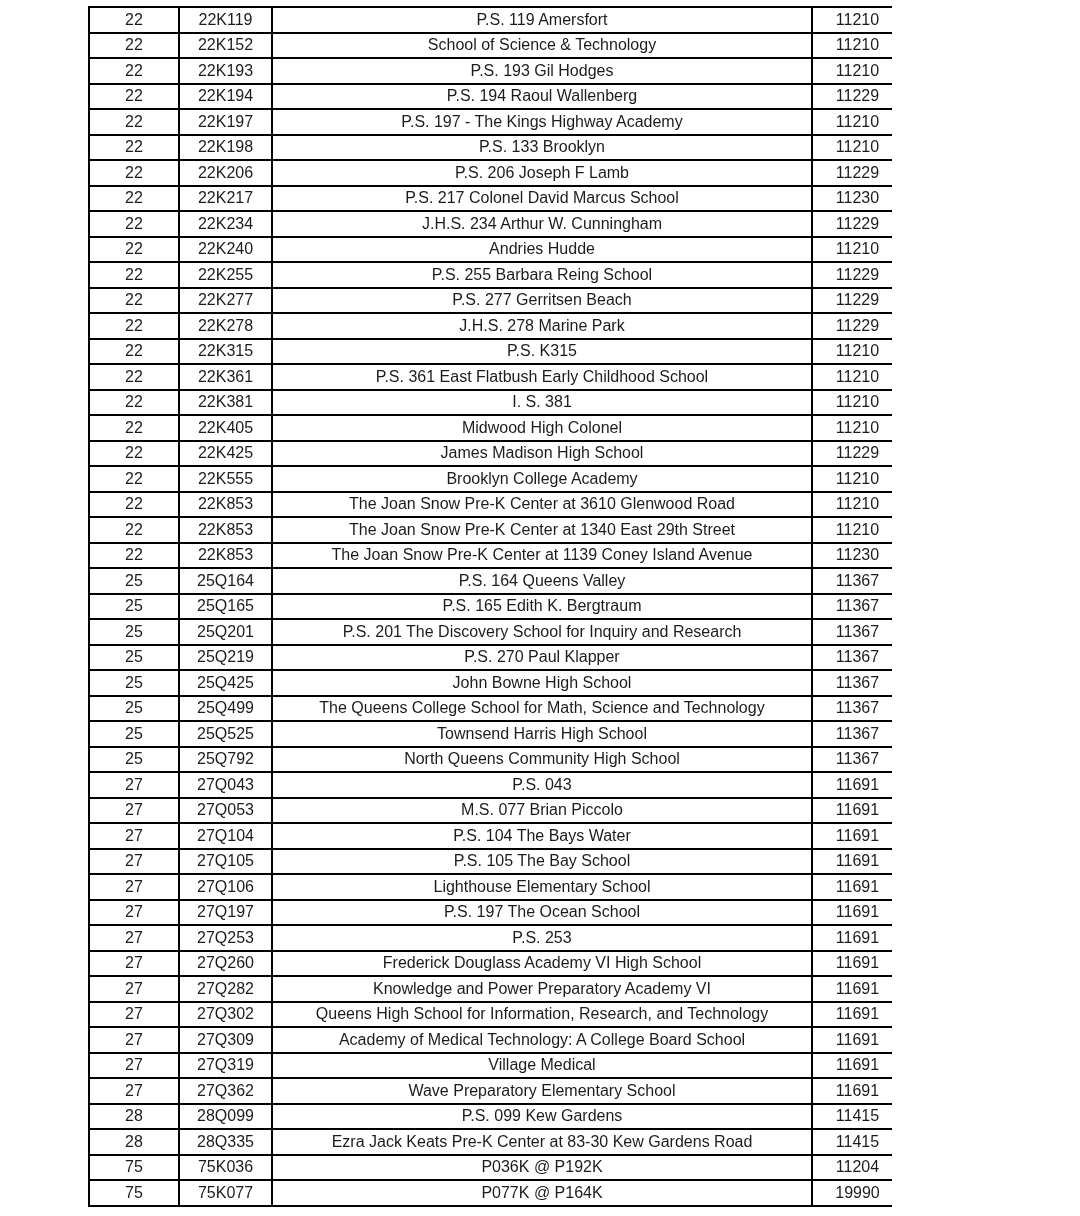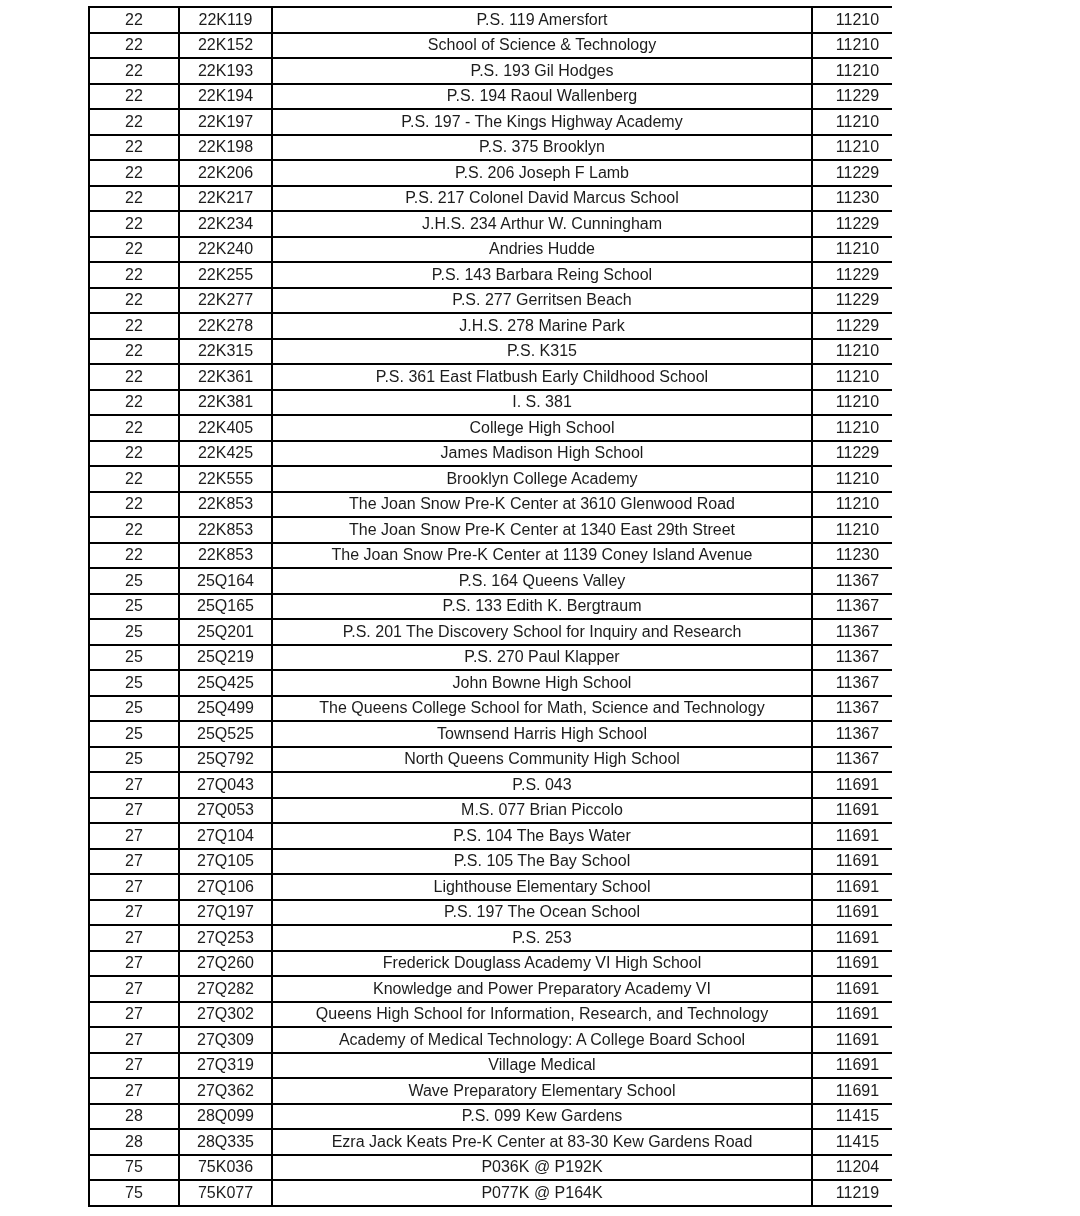--- a/index.html
+++ b/index.html
@@ -78,21 +78,21 @@
         </tr>
         <tr>
           <td>22</td>
           <td>22K197</td>
           <td>P.S. 197 - The Kings Highway Academy</td>
           <td>11210</td>
         </tr>
         <tr>
           <td>22</td>
           <td>22K198</td>
-          <td>P.S. 375 Brooklyn</td>
+          <td>P.S. 133 Brooklyn</td>
           <td>11210</td>
         </tr>
         <tr>
           <td>22</td>
           <td>22K206</td>
           <td>P.S. 206 Joseph F Lamb</td>
           <td>11229</td>
         </tr>
         <tr>
           <td>22</td>
@@ -108,21 +108,21 @@
         </tr>
         <tr>
           <td>22</td>
           <td>22K240</td>
           <td>Andries Hudde</td>
           <td>11210</td>
         </tr>
         <tr>
           <td>22</td>
           <td>22K255</td>
-          <td>P.S. 143 Barbara Reing School</td>
+          <td>P.S. 255 Barbara Reing School</td>
           <td>11229</td>
         </tr>
         <tr>
           <td>22</td>
           <td>22K277</td>
           <td>P.S. 277 Gerritsen Beach</td>
           <td>11229</td>
         </tr>
         <tr>
           <td>22</td>
@@ -144,21 +144,21 @@
         </tr>
         <tr>
           <td>22</td>
           <td>22K381</td>
           <td>I. S. 381</td>
           <td>11210</td>
         </tr>
         <tr>
           <td>22</td>
           <td>22K405</td>
-          <td>College High School</td>
+          <td>Midwood High Colonel</td>
           <td>11210</td>
         </tr>
         <tr>
           <td>22</td>
           <td>22K425</td>
           <td>James Madison High School</td>
           <td>11229</td>
         </tr>
         <tr>
           <td>22</td>
@@ -186,21 +186,21 @@
         </tr>
         <tr>
           <td>25</td>
           <td>25Q164</td>
           <td>P.S. 164 Queens Valley</td>
           <td>11367</td>
         </tr>
         <tr>
           <td>25</td>
           <td>25Q165</td>
-          <td>P.S. 133 Edith K. Bergtraum</td>
+          <td>P.S. 165 Edith K. Bergtraum</td>
           <td>11367</td>
         </tr>
         <tr>
           <td>25</td>
           <td>25Q201</td>
           <td>P.S. 201 The Discovery School for Inquiry and Research</td>
           <td>11367</td>
         </tr>
         <tr>
           <td>25</td>
@@ -325,17 +325,17 @@
         <tr>
           <td>75</td>
           <td>75K036</td>
           <td>P036K @ P192K</td>
           <td>11204</td>
         </tr>
         <tr>
           <td>75</td>
           <td>75K077</td>
           <td>P077K @ P164K</td>
-          <td>11219</td>
+          <td>19990</td>
         </tr>
       </tbody>
   </table>
 </div>
 
 </body></html>

